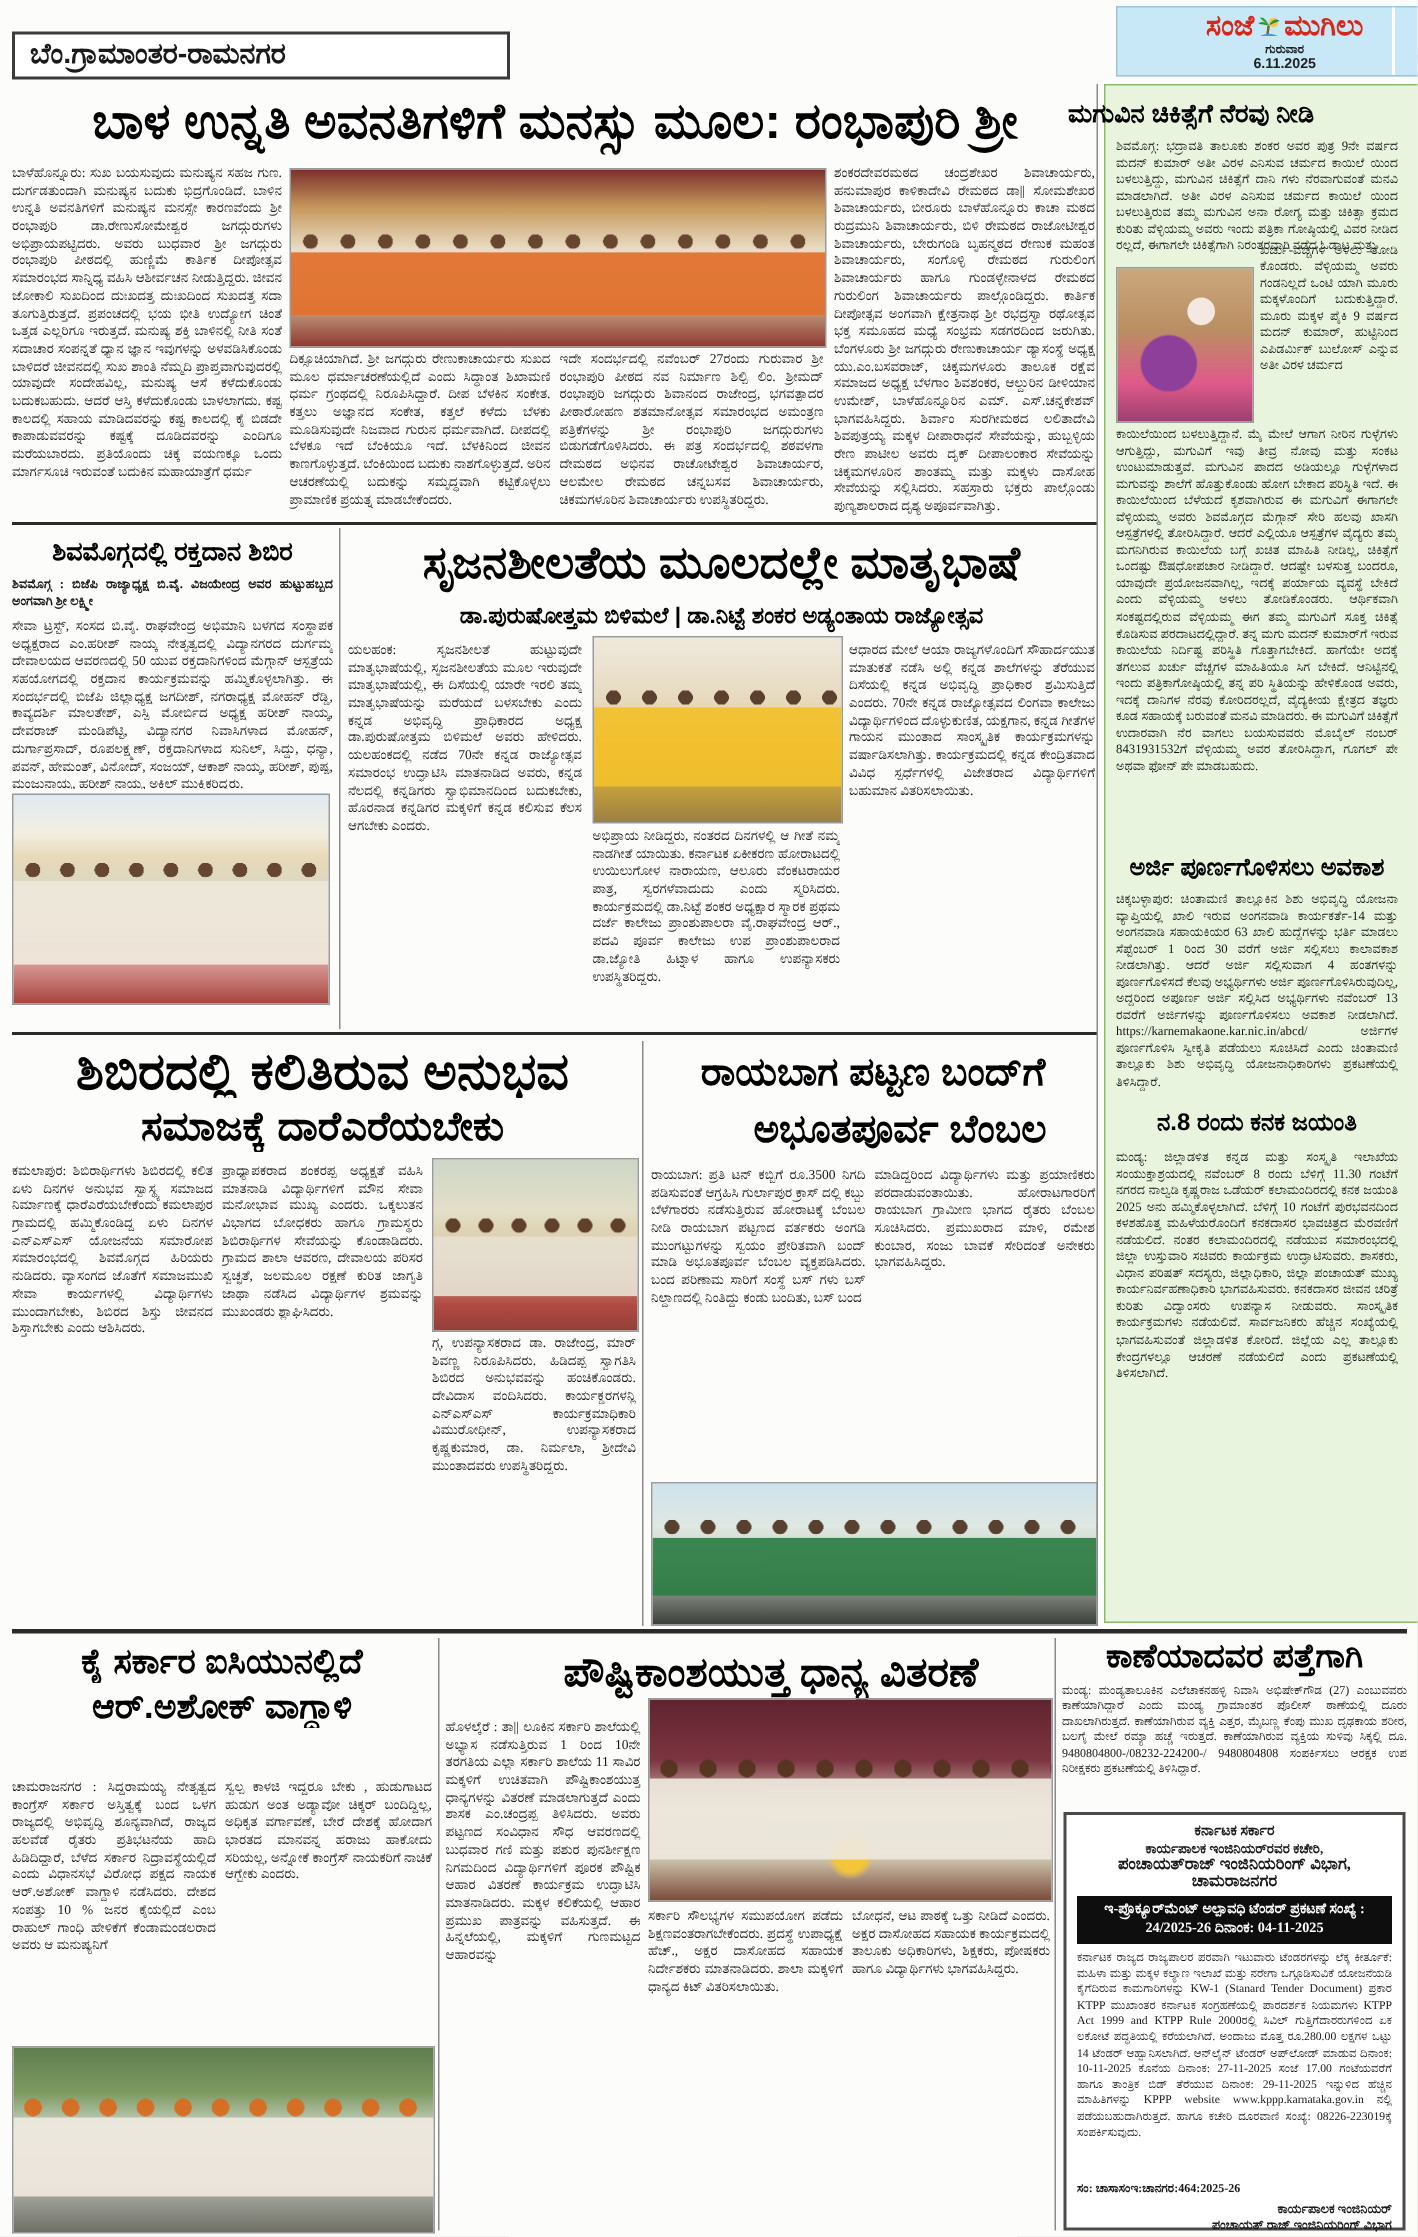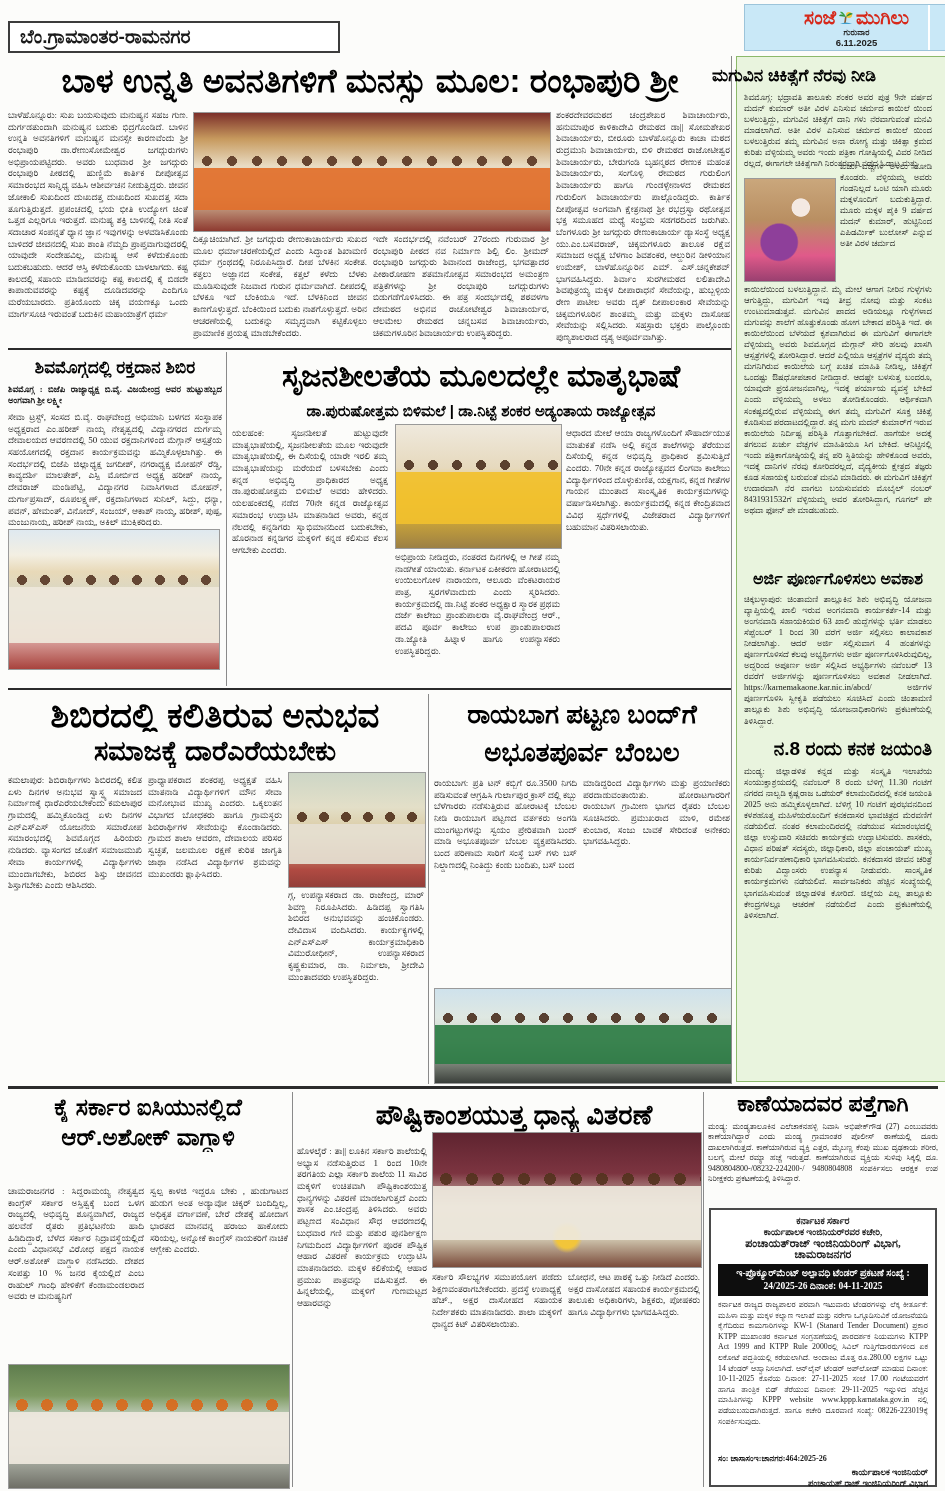--- a/index.html
+++ b/index.html
@@ -107,26 +107,26 @@
 
   <div class="rule-h" style="left:8px;top:688px;width:724px;height:2px;"></div>
 
   <div class="h hc" style="left:8px;top:698px;width:414px;height:34px;font-size:34px;line-height:34px;">ಶಿಬಿರದಲ್ಲಿ ಕಲಿತಿರುವ ಅನುಭವ</div>
   <div class="h hc" style="left:8px;top:734px;width:414px;height:34px;font-size:27px;line-height:34px;">ಸಮಾಜಕ್ಕೆ ದಾರೆಎರೆಯಬೇಕು</div>
   <div class="bt" style="left:8px;top:775px;width:134px;height:306px;">ಕಮಲಾಪುರ: ಶಿಬಿರಾರ್ಥಿಗಳು ಶಿಬಿರದಲ್ಲಿ ಕಲಿತ ಏಳು ದಿನಗಳ ಅನುಭವ ಸ್ವಾಸ್ಥ್ಯ ಸಮಾಜದ ನಿರ್ಮಾಣಕ್ಕೆ ಧಾರೆಎರೆಯಬೇಕೆಂದು ಕಮಲಾಪುರ ಗ್ರಾಮದಲ್ಲಿ ಹಮ್ಮಿಕೊಂಡಿದ್ದ ಏಳು ದಿನಗಳ ಎನ್‌ಎಸ್‌ಎಸ್ ಯೋಜನೆಯ ಸಮಾರೋಪ ಸಮಾರಂಭದಲ್ಲಿ ಶಿವಮೊಗ್ಗದ ಹಿರಿಯರು ನುಡಿದರು. ವ್ಯಾಸಂಗದ ಜೊತೆಗೆ ಸಮಾಜಮುಖಿ ಸೇವಾ ಕಾರ್ಯಗಳಲ್ಲಿ ವಿದ್ಯಾರ್ಥಿಗಳು ಮುಂದಾಗಬೇಕು, ಶಿಬಿರದ ಶಿಸ್ತು ಜೀವನದ ಶಿಸ್ತಾಗಬೇಕು ಎಂದು ಆಶಿಸಿದರು.</div>
   <div class="bt" style="left:148px;top:775px;width:134px;height:306px;">ಪ್ರಾಧ್ಯಾಪಕರಾದ ಶಂಕರಪ್ಪ ಅಧ್ಯಕ್ಷತೆ ವಹಿಸಿ ಮಾತನಾಡಿ ವಿದ್ಯಾರ್ಥಿಗಳಿಗೆ ಮೌನ ಸೇವಾ ಮನೋಭಾವ ಮುಖ್ಯ ಎಂದರು. ಒಕ್ಕಲುತನ ವಿಭಾಗದ ಬೋಧಕರು ಹಾಗೂ ಗ್ರಾಮಸ್ಥರು ಶಿಬಿರಾರ್ಥಿಗಳ ಸೇವೆಯನ್ನು ಕೊಂಡಾಡಿದರು. ಗ್ರಾಮದ ಶಾಲಾ ಆವರಣ, ದೇವಾಲಯ ಪರಿಸರ ಸ್ವಚ್ಛತೆ, ಜಲಮೂಲ ರಕ್ಷಣೆ ಕುರಿತ ಜಾಗೃತಿ ಜಾಥಾ ನಡೆಸಿದ ವಿದ್ಯಾರ್ಥಿಗಳ ಶ್ರಮವನ್ನು ಮುಖಂಡರು ಶ್ಲಾಘಿಸಿದರು.</div>
   <div class="photo" style="left:288px;top:772px;width:136px;height:114px;
        background:linear-gradient(180deg,#cdd6c6 0%,#e3dfc8 30%,#d9c79d 55%,#b04a42 85%,#933f39 100%);
        --py:32%;--ph:62%;--head:#54341f;--body:#e6e0d2;--pw:22px;--hr:5px;"></div>
-  <div class="bt" style="left:288px;top:890px;width:136px;height:191px;">ಗ್ಗ, ಉಪನ್ಯಾಸಕರಾದ ಡಾ. ರಾಜೇಂದ್ರ, ಮಾರ್ ಶಿವಣ್ಣ ನಿರೂಪಿಸಿದರು. ಹಿಡಿದಪ್ಪ ಸ್ವಾಗತಿಸಿ ಶಿಬಿರದ ಅನುಭವವನ್ನು ಹಂಚಿಕೊಂಡರು. ದೇವಿದಾಸ ವಂದಿಸಿದರು. ಕಾರ್ಯಕ್ಯಗಳಲ್ಲಿ ಎನ್‌ಎಸ್‌ಎಸ್ ಕಾರ್ಯಕ್ರಮಾಧಿಕಾರಿ ವಿಮುರೋಧೀನ್, ಉಪನ್ಯಾಸಕರಾದ ಕೃಷ್ಣಕುಮಾರ, ಡಾ. ನಿರ್ಮಲಾ, ಶ್ರೀದೇವಿ ಮುಂತಾದವರು ಉಪಸ್ಥಿತರಿದ್ದರು.</div>
+  <div class="bt" style="left:288px;top:890px;width:136px;height:191px;">ಗ್ಗ, ಉಪನ್ಯಾಸಕರಾದ ಡಾ. ರಾಜೇಂದ್ರ, ಮಾರ್ ಶಿವಣ್ಣ ನಿರೂಪಿಸಿದರು. ಹಿಡಿದಪ್ಪ ಸ್ವಾಗತಿಸಿ ಶಿಬಿರದ ಅನುಭವವನ್ನು ಹಂಚಿಕೊಂಡರು. ದೇವಿದಾಸ ವಂದಿಸಿದರು. ಕಾರ್ಯಕ್ಡರಗಳನ್ಲಿ ಎನ್‌ಎಸ್‌ಎಸ್ ಕಾರ್ಯಕ್ರಮಾಧಿಕಾರಿ ವಿಮುರೋಧೀನ್, ಉಪನ್ಯಾಸಕರಾದ ಕೃಷ್ಣಕುಮಾರ, ಡಾ. ನಿರ್ಮಲಾ, ಶ್ರೀದೇವಿ ಮುಂತಾದವರು ಉಪಸ್ಥಿತರಿದ್ದರು.</div>
 
   <div class="rule-v" style="left:428px;top:694px;height:390px;"></div>
 
   <div class="h hc" style="left:434px;top:696px;width:296px;height:36px;font-size:26px;line-height:36px;">ರಾಯಬಾಗ ಪಟ್ಟಣ ಬಂದ್‌ಗೆ</div>
-  <div class="h hc" style="left:434px;top:734px;width:296px;height:36px;font-size:26px;line-height:36px;">ಅಭೂತಪೂರ್ವ ಬೆಂಬಲ</div>
+  <div class="h hc" style="left:452px;top:734px;width:296px;height:36px;font-size:26px;line-height:36px;">ಅಭೂತಪೂರ್ವ ಬೆಂಬಲ</div>
   <div class="bt" style="left:434px;top:778px;width:143px;height:206px;">ರಾಯಬಾಗ: ಪ್ರತಿ ಟನ್ ಕಬ್ಬಿಗೆ ರೂ.3500 ನಿಗದಿ ಪಡಿಸುವಂತೆ ಆಗ್ರಹಿಸಿ ಗುರ್ಲಾಪುರ ಕ್ರಾಸ್ ದಲ್ಲಿ ಕಬ್ಬು ಬೆಳೆಗಾರರು ನಡೆಸುತ್ತಿರುವ ಹೋರಾಟಕ್ಕೆ ಬೆಂಬಲ ನೀಡಿ ರಾಯಬಾಗ ಪಟ್ಟಣದ ವರ್ತಕರು ಅಂಗಡಿ ಮುಂಗಟ್ಟುಗಳನ್ನು ಸ್ವಯಂ ಪ್ರೇರಿತವಾಗಿ ಬಂದ್ ಮಾಡಿ ಅಭೂತಪೂರ್ವ ಬೆಂಬಲ ವ್ಯಕ್ತಪಡಿಸಿದರು. ಬಂದ ಪರಿಣಾಮ ಸಾರಿಗೆ ಸಂಸ್ಥೆ ಬಸ್ ಗಳು ಬಸ್ ನಿಲ್ದಾಣದಲ್ಲಿ ನಿಂತಿದ್ದು ಕಂಡು ಬಂದಿತು, ಬಸ್ ಬಂದ</div>
   <div class="bt" style="left:583px;top:778px;width:147px;height:206px;">ಮಾಡಿದ್ದರಿಂದ ವಿದ್ಯಾರ್ಥಿಗಳು ಮತ್ತು ಪ್ರಯಾಣಿಕರು ಪರದಾಡುವಂತಾಯಿತು. ಹೋರಾಟಗಾರರಿಗೆ ರಾಯಬಾಗ ಗ್ರಾಮೀಣ ಭಾಗದ ರೈತರು ಬೆಂಬಲ ಸೂಚಿಸಿದರು. ಪ್ರಮುಖರಾದ ಮಾಳಿ, ರಮೇಶ ಕುಂಬಾರ, ಸಂಜು ಬಾವಕೆ ಸೇರಿದಂತೆ ಅನೇಕರು ಭಾಗವಹಿಸಿದ್ದರು.</div>
   <div class="photo" style="left:434px;top:988px;width:296px;height:94px;
        background:linear-gradient(180deg,#cfe2ec 0%,#dfe8e2 30%,#cbd4c4 55%,#3a3f3a 100%);
        --py:22%;--ph:74%;--head:#4d3222;--body:#2e7d46;--pw:24px;--hr:5px;"></div>
 
   <div class="rule-h" style="left:8px;top:1086px;width:930px;height:3px;"></div>
 
   <div class="h hc" style="left:8px;top:1092px;width:280px;height:30px;font-size:23px;line-height:30px;">ಕೈ ಸರ್ಕಾರ ಐಸಿಯುನಲ್ಲಿದೆ</div>
   <div class="h hc" style="left:8px;top:1122px;width:280px;height:30px;font-size:23px;line-height:30px;">ಆರ್.ಅಶೋಕ್ ವಾಗ್ದಾಳಿ</div>
@@ -178,16 +178,16 @@
        background:radial-gradient(circle 16px at 62% 28%,#f4e9e2 0 55%,transparent 60%),
                   radial-gradient(circle 30px at 38% 62%,#8e3f9a 0 60%,transparent 65%),
                   linear-gradient(180deg,#caa77c 0%,#b98f62 40%,#e05a8a 75%,#9a4070 100%);
        --py:90%;--ph:10%;--head:transparent;--body:transparent;"></div>
   <div class="bt" style="left:840px;top:161px;width:92px;height:102px;font-size:8.5px;">ಖರ್ಚು-ವೆಚ್ಚಗಳ ಅಳಲು ತೋಡಿ ಕೊಂಡರು. ವೆಳ್ಳಿಯಮ್ಮ ಅವರು ಗಂಡನಿಲ್ಲದೆ ಒಂಟಿ ಯಾಗಿ ಮೂರು ಮಕ್ಕಳೊಂದಿಗೆ ಬದುಕುತ್ತಿದ್ದಾರೆ. ಮೂರು ಮಕ್ಕಳ ಪೈಕಿ 9 ವರ್ಷದ ಮದನ್ ಕುಮಾರ್, ಹುಟ್ಟಿನಿಂದ ಎಪಿಡರ್ಮಿಕ್ ಬುಲೋಸ್ ಎನ್ನುವ ಅತೀ ವಿರಳ ಚರ್ಮದ</div>
   <div class="bt" style="left:744px;top:284px;width:188px;height:280px;font-size:8.5px;">ಕಾಯಿಲೆಯಿಂದ ಬಳಲುತ್ತಿದ್ದಾನೆ. ಮೈ ಮೇಲೆ ಆಗಾಗ ನೀರಿನ ಗುಳ್ಳೆಗಳು ಆಗುತ್ತಿದ್ದು, ಮಗುವಿಗೆ ಇವು ತೀವ್ರ ನೋವು ಮತ್ತು ಸಂಕಟ ಉಂಟುಮಾಡುತ್ತವೆ. ಮಗುವಿನ ಪಾದದ ಅಡಿಯಲ್ಲೂ ಗುಳ್ಳೆಗಳಾದ ಮಗುವನ್ನು ಶಾಲೆಗೆ ಹೊತ್ತುಕೊಂಡು ಹೋಗ ಬೇಕಾದ ಪರಿಸ್ಥಿತಿ ಇದೆ. ಈ ಕಾಯಿಲೆಯಿಂದ ಬೆಳೆಯದೆ ಕೃಶವಾಗಿರುವ ಈ ಮಗುವಿಗೆ ಈಗಾಗಲೇ ವೆಳ್ಳಿಯಮ್ಮ ಅವರು ಶಿವಮೊಗ್ಗದ ಮೆಗ್ಗಾನ್ ಸೇರಿ ಹಲವು ಖಾಸಗಿ ಆಸ್ಪತ್ರೆಗಳಲ್ಲಿ ತೋರಿಸಿದ್ದಾರೆ. ಆದರೆ ಎಲ್ಲಿಯೂ ಆಸ್ಪತ್ರೆಗಳ ವೈದ್ಯರು ತಮ್ಮ ಮಗನಿಗಿರುವ ಕಾಯಿಲೆಯ ಬಗ್ಗೆ ಖಚಿತ ಮಾಹಿತಿ ನೀಡಿಲ್ಲ, ಚಿಕಿತ್ಸೆಗೆ ಒಂದಷ್ಟು ಔಷಧೋಪಚಾರ ನೀಡಿದ್ದಾರೆ. ಆದಷ್ಟೇ ಬಳಸುತ್ತ ಬಂದರೂ, ಯಾವುದೇ ಪ್ರಯೋಜನವಾಗಿಲ್ಲ, ಇದಕ್ಕೆ ಪರ್ಯಾಯ ವ್ಯವಸ್ಥೆ ಬೇಕಿದೆ ಎಂದು ವೆಳ್ಳಿಯಮ್ಮ ಅಳಲು ತೋಡಿಕೊಂಡರು. ಆರ್ಥಿಕವಾಗಿ ಸಂಕಷ್ಟದಲ್ಲಿರುವ ವೆಳ್ಳಿಯಮ್ಮ ಈಗ ತಮ್ಮ ಮಗುವಿಗೆ ಸೂಕ್ತ ಚಿಕಿತ್ಸೆ ಕೊಡಿಸುವ ಪರದಾಟದಲ್ಲಿದ್ದಾರೆ. ತನ್ನ ಮಗು ಮದನ್ ಕುಮಾರ್‌ಗೆ ಇರುವ ಕಾಯಿಲೆಯ ನಿರ್ದಿಷ್ಟ ಪರಿಸ್ಥಿತಿ ಗೊತ್ತಾಗಬೇಕಿದೆ. ಹಾಗೆಯೇ ಅದಕ್ಕೆ ತಗಲುವ ಖರ್ಚು ವೆಚ್ಚಗಳ ಮಾಹಿತಿಯೂ ಸಿಗ ಬೇಕಿದೆ. ಆನಿಟ್ಟಿನಲ್ಲಿ ಇಂದು ಪತ್ರಿಕಾಗೋಷ್ಠಿಯಲ್ಲಿ ತನ್ನ ಪರಿ ಸ್ಥಿತಿಯನ್ನು ಹೇಳಿಕೊಂಡ ಅವರು, ಇದಕ್ಕೆ ದಾನಿಗಳ ನೆರವು ಕೋರಿದರಲ್ಲದೆ, ವೈದ್ಯಕೀಯ ಕ್ಷೇತ್ರದ ತಜ್ಞರು ಕೂಡ ಸಹಾಯಕ್ಕೆ ಬರುವಂತೆ ಮನವಿ ಮಾಡಿದರು. ಈ ಮಗುವಿಗೆ ಚಿಕಿತ್ಸೆಗೆ ಉದಾರವಾಗಿ ನೆರ ವಾಗಲು ಬಯಸುವವರು ಮೊಬೈಲ್ ನಂಬರ್ 8431931532ಗೆ ವೆಳ್ಳಿಯಮ್ಮ ಅವರ ತೋರಿಸಿದ್ದಾಗ, ಗೂಗಲ್ ಪೇ ಅಥವಾ ಫೋನ್ ಪೇ ಮಾಡಬಹುದು.</div>
 
   <div class="h hc" style="left:744px;top:568px;width:188px;height:22px;font-size:16px;line-height:22px;">ಅರ್ಜಿ ಪೂರ್ಣಗೊಳಿಸಲು ಅವಕಾಶ</div>
   <div class="bt" style="left:744px;top:594px;width:188px;height:138px;font-size:8.5px;">ಚಿಕ್ಕಬಳ್ಳಾಪುರ: ಚಿಂತಾಮಣಿ ತಾಲ್ಲೂಕಿನ ಶಿಶು ಅಭಿವೃದ್ಧಿ ಯೋಜನಾ ವ್ಯಾಪ್ತಿಯಲ್ಲಿ ಖಾಲಿ ಇರುವ ಅಂಗನವಾಡಿ ಕಾರ್ಯಕರ್ತೆ-14 ಮತ್ತು ಅಂಗನವಾಡಿ ಸಹಾಯಕಿಯರ 63 ಖಾಲಿ ಹುದ್ದೆಗಳನ್ನು ಭರ್ತಿ ಮಾಡಲು ಸೆಪ್ಟೆಂಬರ್ 1 ರಿಂದ 30 ವರೆಗೆ ಅರ್ಜಿ ಸಲ್ಲಿಸಲು ಕಾಲಾವಕಾಶ ನೀಡಲಾಗಿತ್ತು. ಆದರೆ ಅರ್ಜಿ ಸಲ್ಲಿಸುವಾಗ 4 ಹಂತಗಳನ್ನು ಪೂರ್ಣಗೊಳಿಸದೆ ಕೆಲವು ಅಭ್ಯರ್ಥಿಗಳು ಅರ್ಜಿ ಪೂರ್ಣಗೊಳಿಸಿರುವುದಿಲ್ಲ, ಅದ್ದರಿಂದ ಅಪೂರ್ಣ ಅರ್ಜಿ ಸಲ್ಲಿಸಿದ ಅಭ್ಯರ್ಥಿಗಳು ನವೆಂಬರ್ 13 ರವರೆಗೆ ಅರ್ಜಿಗಳನ್ನು ಪೂರ್ಣಗೊಳಿಸಲು ಅವಕಾಶ ನೀಡಲಾಗಿದೆ. https://karnemakaone.kar.nic.in/abcd/ ಅರ್ಜಿಗಳ ಪೂರ್ಣಗೊಳಿಸಿ ಸ್ವೀಕೃತಿ ಪಡೆಯಲು ಸೂಚಿಸಿದೆ ಎಂದು ಚಿಂತಾಮಣಿ ತಾಲ್ಲೂಕು ಶಿಶು ಅಭಿವೃದ್ಧಿ ಯೋಜನಾಧಿಕಾರಿಗಳು ಪ್ರಕಟಣೆಯಲ್ಲಿ ತಿಳಿಸಿದ್ದಾರೆ.</div>
 
-  <div class="h hc" style="left:744px;top:736px;width:188px;height:26px;font-size:19px;line-height:26px;text-align:right;">ನ.8 ರಂದು ಕನಕ ಜಯಂತಿ</div>
+  <div class="h hc" style="left:744px;top:736px;width:188px;height:26px;font-size:16px;line-height:26px;">ನ.8 ರಂದು ಕನಕ ಜಯಂತಿ</div>
   <div class="bt" style="left:744px;top:766px;width:188px;height:306px;font-size:8.5px;">ಮಂಡ್ಯ: ಜಿಲ್ಲಾಡಳಿತ ಕನ್ನಡ ಮತ್ತು ಸಂಸ್ಕೃತಿ ಇಲಾಖೆಯ ಸಂಯುಕ್ತಾಶ್ರಯದಲ್ಲಿ ನವೆಂಬರ್ 8 ರಂದು ಬೆಳಿಗ್ಗೆ 11.30 ಗಂಟೆಗೆ ನಗರದ ನಾಲ್ವಡಿ ಕೃಷ್ಣರಾಜ ಒಡೆಯರ್ ಕಲಾಮಂದಿರದಲ್ಲಿ ಕನಕ ಜಯಂತಿ 2025 ಅನು ಹಮ್ಮಿಕೊಳ್ಳಲಾಗಿದೆ. ಬೆಳಿಗ್ಗೆ 10 ಗಂಟೆಗೆ ಪುರಭವನದಿಂದ ಕಳಶಹೊತ್ತ ಮಹಿಳೆಯರೊಂದಿಗೆ ಕನಕದಾಸರ ಭಾವಚಿತ್ರದ ಮೆರವಣಿಗೆ ನಡೆಯಲಿದೆ. ನಂತರ ಕಲಾಮಂದಿರದಲ್ಲಿ ನಡೆಯುವ ಸಮಾರಂಭದಲ್ಲಿ ಜಿಲ್ಲಾ ಉಸ್ತುವಾರಿ ಸಚಿವರು ಕಾರ್ಯಕ್ರಮ ಉದ್ಘಾಟಿಸುವರು. ಶಾಸಕರು, ವಿಧಾನ ಪರಿಷತ್ ಸದಸ್ಯರು, ಜಿಲ್ಲಾಧಿಕಾರಿ, ಜಿಲ್ಲಾ ಪಂಚಾಯತ್ ಮುಖ್ಯ ಕಾರ್ಯನಿರ್ವಹಣಾಧಿಕಾರಿ ಭಾಗವಹಿಸುವರು. ಕನಕದಾಸರ ಜೀವನ ಚರಿತ್ರೆ ಕುರಿತು ವಿದ್ವಾಂಸರು ಉಪನ್ಯಾಸ ನೀಡುವರು. ಸಾಂಸ್ಕೃತಿಕ ಕಾರ್ಯಕ್ರಮಗಳು ನಡೆಯಲಿವೆ. ಸಾರ್ವಜನಿಕರು ಹೆಚ್ಚಿನ ಸಂಖ್ಯೆಯಲ್ಲಿ ಭಾಗವಹಿಸುವಂತೆ ಜಿಲ್ಲಾಡಳಿತ ಕೋರಿದೆ. ಜಿಲ್ಲೆಯ ಎಲ್ಲ ತಾಲ್ಲೂಕು ಕೇಂದ್ರಗಳಲ್ಲೂ ಆಚರಣೆ ನಡೆಯಲಿದೆ ಎಂದು ಪ್ರಕಟಣೆಯಲ್ಲಿ ತಿಳಿಸಲಾಗಿದೆ.</div>
 
 </div>
 
 </body></html>

